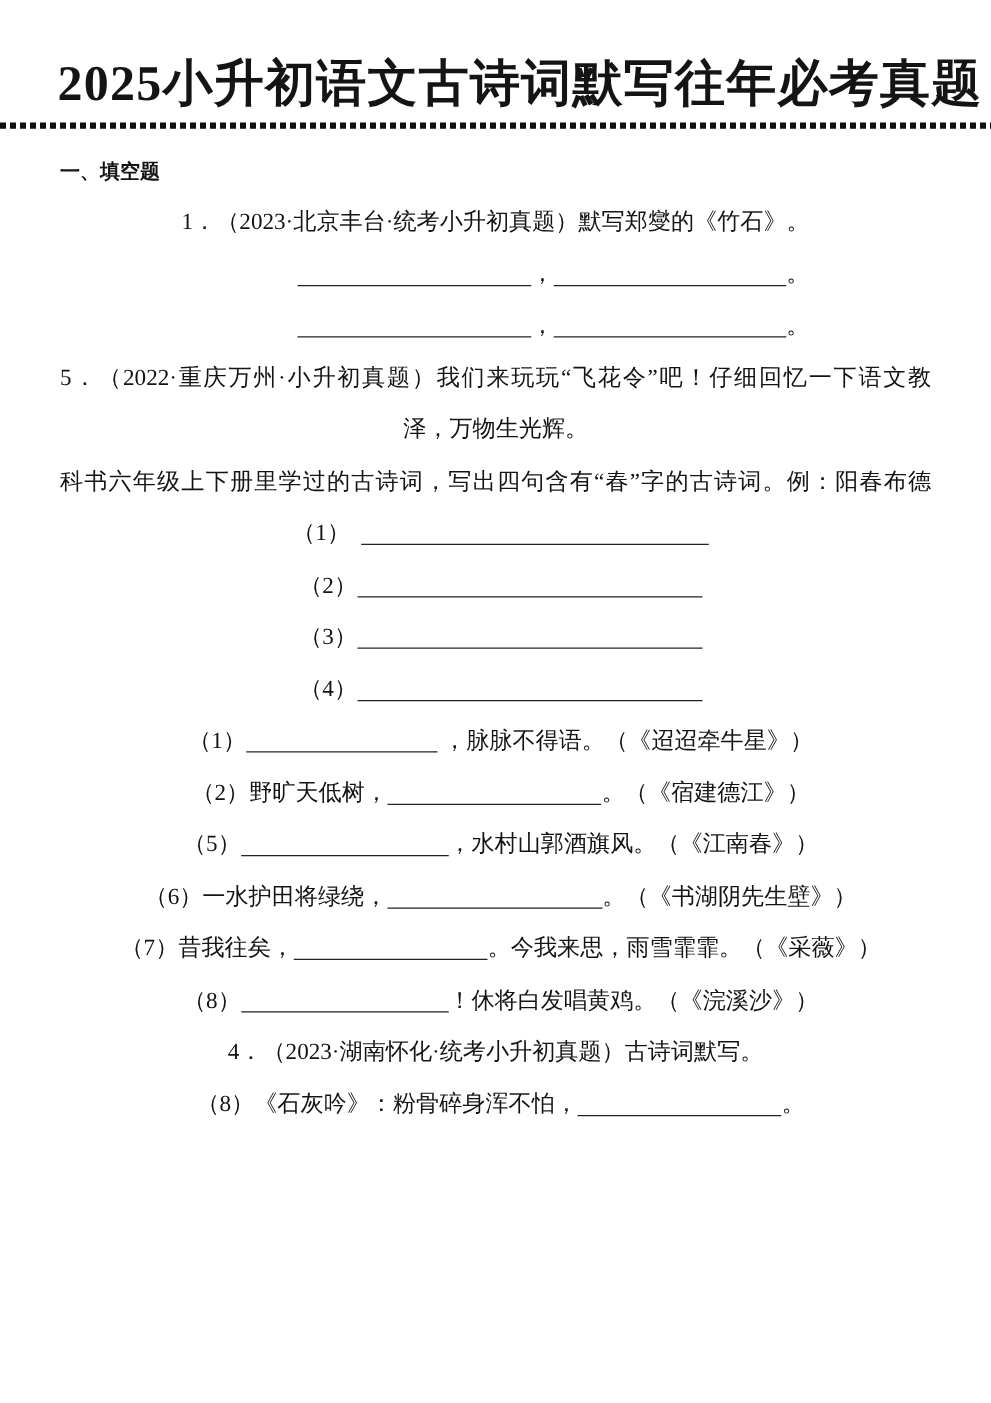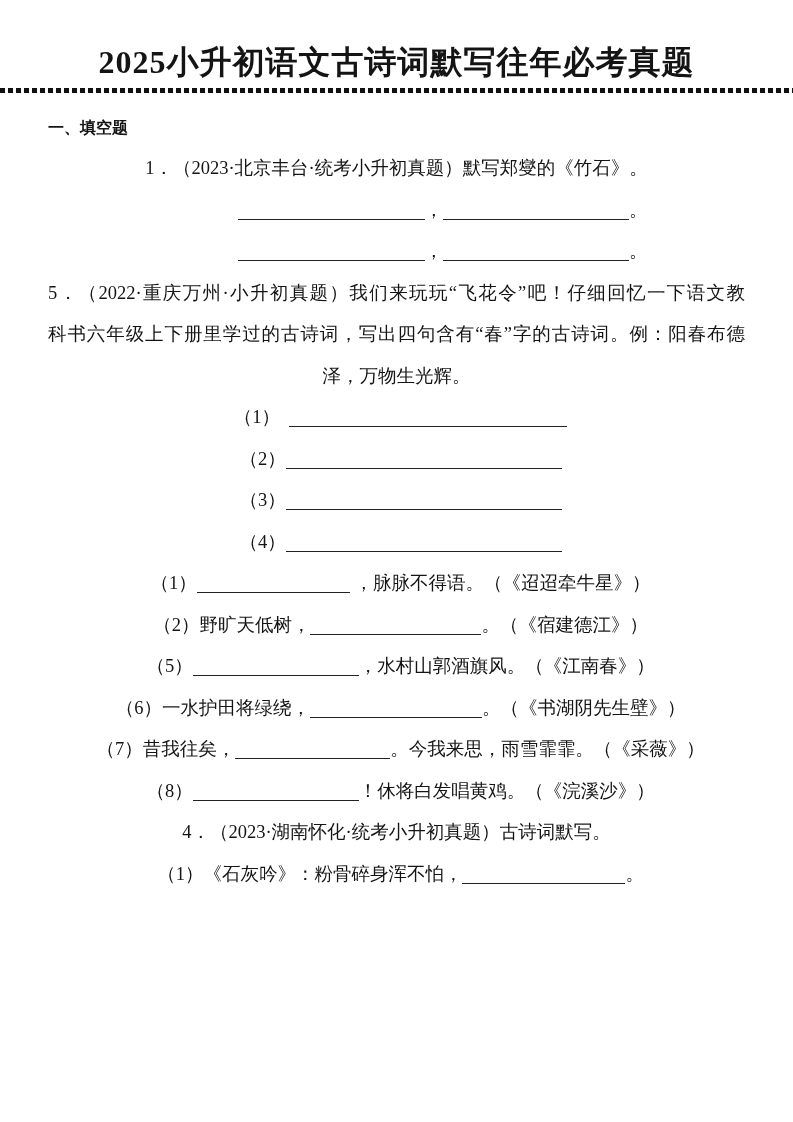--- a/index.html
+++ b/index.html
@@ -8,21 +8,21 @@
     width:793px;height:1122px;
     background:#ffffff;
     color:#141414;
     font-family:"Liberation Serif","DejaVu Serif",serif;
     overflow:hidden;
   }
   .title{
     padding-top:42px;
     margin:0 46px;
     text-align:center;
-    font-size:32px;
+    font-size:40px;
     font-weight:700;
     letter-spacing:1px;
     line-height:1.25;
     white-space:nowrap;
   }
   .divider{
     margin-top:6px;
     height:5px;
     background:repeating-linear-gradient(to right,#111 0 5px,transparent 5px 8px);
   }
@@ -59,28 +59,28 @@
 <div class="page">
   <div class="title">2025小升初语文古诗词默写往年必考真题</div>
   <div class="divider"></div>
   <div class="heading">一、填空题</div>
 
   <div class="content">
     <div class="row"><span class="t">1．（2023·北京丰台·统考小升初真题）默写郑燮的《竹石》。</span></div>
     <div class="row ind-ans"><span class="blank" style="width: 187px;"></span><span class="t">，</span><span class="blank" style="width: 186px;"></span><span class="t">。</span></div>
     <div class="row ind-ans"><span class="blank" style="width: 187px;"></span><span class="t">，</span><span class="blank" style="width: 186px;"></span><span class="t">。</span></div>
     <div class="row jl"><span class="t">5．（2022·重庆万州·小升初真题）我们来玩玩“飞花令”吧！仔细回忆一下语文教</span></div>
+    <div class="row"><span class="t">泽，万物生光辉。</span></div>
     <div class="row jl"><span class="t">科书六年级上下册里学过的古诗词，写出四句含有“春”字的古诗词。例：阳春布德</span></div>
-    <div class="row"><span class="t">泽，万物生光辉。</span></div>
     <div class="row ind-item"><span class="t">（1） </span><span class="blank" style="width: 278px;"></span></div>
     <div class="row ind-item"><span class="t">（2）</span><span class="blank" style="width: 276px;"></span></div>
     <div class="row ind-item"><span class="t">（3）</span><span class="blank" style="width: 276px;"></span></div>
     <div class="row ind-item"><span class="t">（4）</span><span class="blank" style="width: 276px;"></span></div>
     <div class="row ind-item"><span class="t">（1）</span><span class="blank" style="width: 153px;"></span><span class="t"> ，脉脉不得语。（《迢迢牵牛星》）</span></div>
     <div class="row ind-item"><span class="t">（2）野旷天低树，</span><span class="blank" style="width: 171px;"></span><span class="t">。（《宿建德江》）</span></div>
     <div class="row ind-item"><span class="t">（5）</span><span class="blank" style="width: 166px;"></span><span class="t">，水村山郭酒旗风。（《江南春》）</span></div>
     <div class="row ind-item"><span class="t">（6）一水护田将绿绕，</span><span class="blank" style="width: 172px;"></span><span class="t">。（《书湖阴先生壁》）</span></div>
     <div class="row ind-item"><span class="t">（7）昔我往矣，</span><span class="blank" style="width: 155px;"></span><span class="t">。今我来思，雨雪霏霏。（《采薇》）</span></div>
     <div class="row ind-item"><span class="t">（8）</span><span class="blank" style="width: 166px;"></span><span class="t">！休将白发唱黄鸡。（《浣溪沙》）</span></div>
     <div class="row"><span class="t">4．（2023·湖南怀化·统考小升初真题）古诗词默写。</span></div>
-    <div class="row ind-item"><span class="t">（1）《石灰吟》：粉骨碎身浑不怕，</span><span class="blank" style="width: 163px;"></span><span class="t">。</span></div>
+    <div class="row ind-item"><span class="t">（8）《石灰吟》：粉骨碎身浑不怕，</span><span class="blank" style="width: 163px;"></span><span class="t">。</span></div>
   </div>
 </div>
 
 </body></html>

